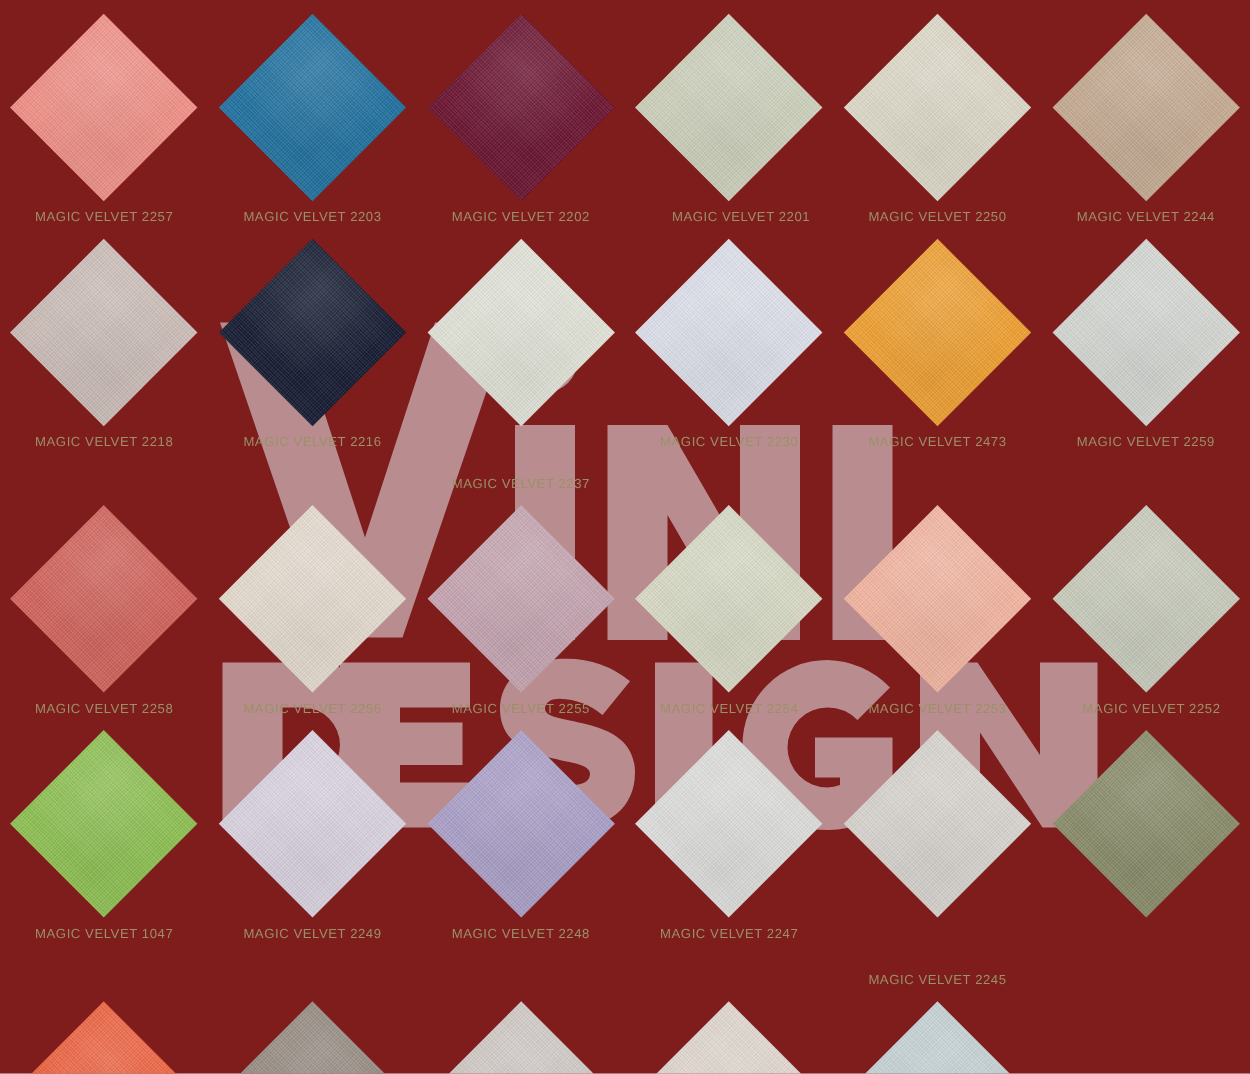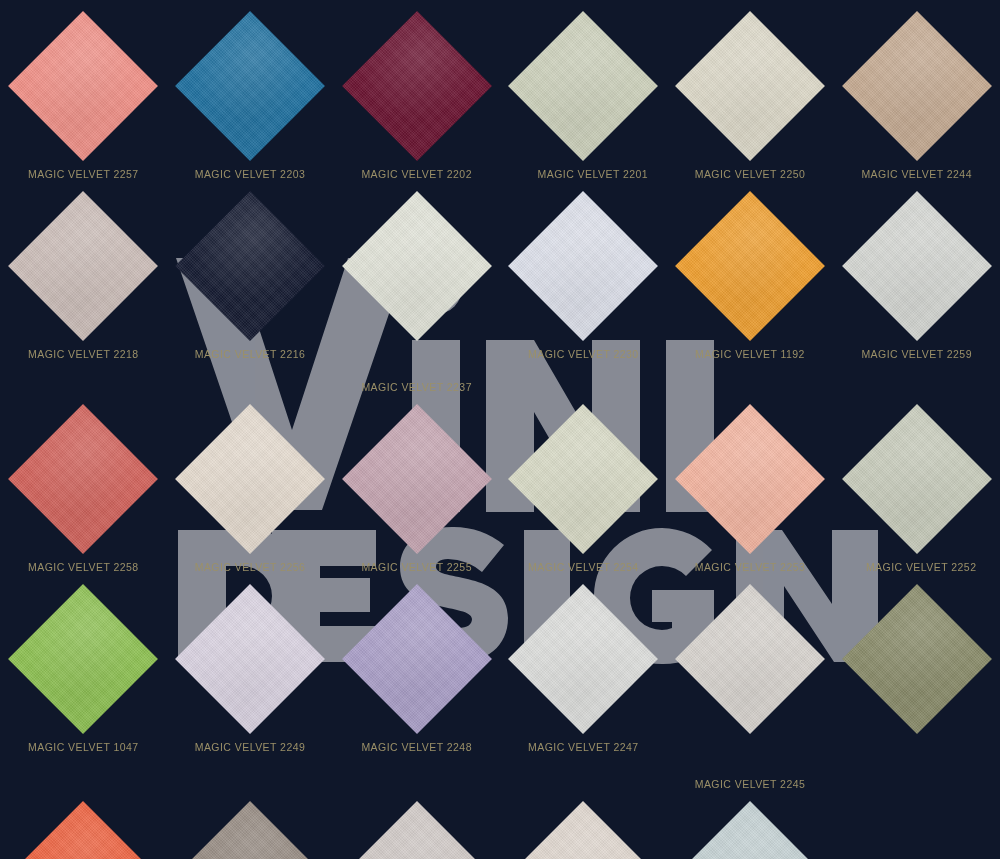--- a/index.html
+++ b/index.html
@@ -92,21 +92,21 @@
     letter-spacing: .45px;
     color: #9b9068;
     white-space: nowrap;
     text-align: center;
     font-family: "Liberation Sans", sans-serif;
   }
 </style>
 </head>
 <body>
 
-<div id="chart-root" style="background: #0f172a;">
+<div id="chart-root" style="background: #7f1d1d;">
 
   <div id="watermark">
     <svg width="1000" height="859" viewBox="0 0 1000 859" xmlns="http://www.w3.org/2000/svg">
       <g fill="#e9e9ec" opacity="0.55">
 
         <polygon points="176,258 236,258 292,430 348,258 408,258 322,510 262,510"></polygon>
 
         <circle cx="436" cy="288" r="26"></circle>
 
         <rect x="412" y="340" width="48" height="172"></rect>
@@ -183,21 +183,21 @@
       <div class="swatch-cell">
         <div class="swatch-diamond-wrap">
           <div class="swatch-diamond" style="background: rgb(220, 223, 233);"></div>
         </div>
         <div class="swatch-label" style="color: rgb(155, 144, 104);">MAGIC VELVET 2230</div>
       </div>
       <div class="swatch-cell">
         <div class="swatch-diamond-wrap">
           <div class="swatch-diamond" style="background: rgb(238, 160, 51);"></div>
         </div>
-        <div class="swatch-label" style="color: rgb(155, 144, 104);">MAGIC VELVET 1192</div>
+        <div class="swatch-label" style="color: rgb(155, 144, 104);">MAGIC VELVET 2473</div>
       </div>
       <div class="swatch-cell">
         <div class="swatch-diamond-wrap">
           <div class="swatch-diamond" style="background: rgb(212, 214, 210);"></div>
         </div>
         <div class="swatch-label" style="color: rgb(155, 144, 104);">MAGIC VELVET 2259</div>
       </div>
       <div class="swatch-cell">
         <div class="swatch-diamond-wrap">
           <div class="swatch-diamond" style="background: rgb(209, 100, 93);"></div>

